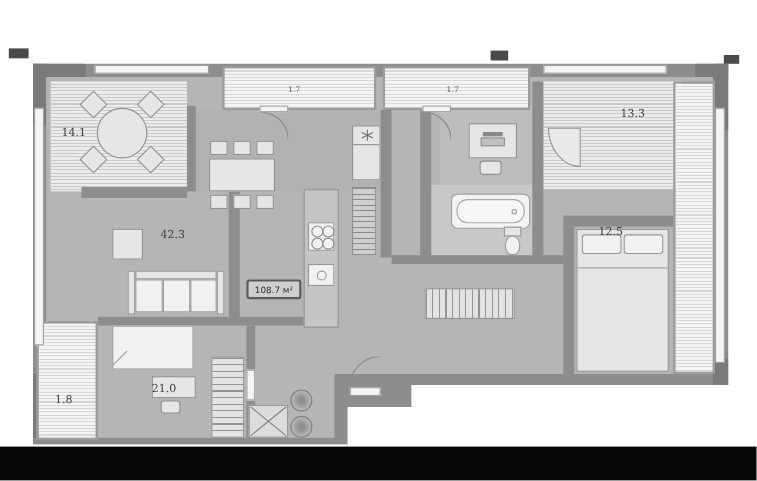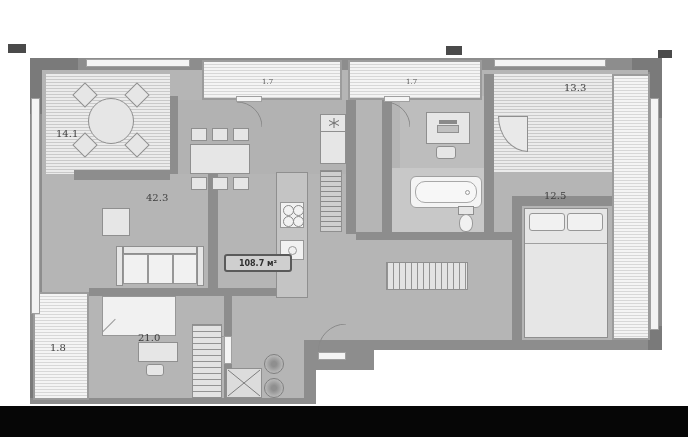--- a/index.html
+++ b/index.html
@@ -18,21 +18,21 @@
   .furn-light{background:#f1f1f1;border:1px solid #979797;}
   .white{background:#f4f4f4;border:1px solid #a0a0a0;}
   .counter{background:#c4c4c4;border:1px solid #8f8f8f;}
   .chair{transform:rotate(45deg);}
   .ticks-v{background-color:#e3e3e3;border:1px solid #8f8f8f;
            background-image:repeating-linear-gradient(90deg,#939393 0 1px,transparent 1px 6px);}
   .ticks-h{background-color:#e3e3e3;border:1px solid #8f8f8f;
            background-image:repeating-linear-gradient(180deg,#939393 0 1px,transparent 1px 6px);}
   .rungs{background-color:#cfcfcf;border:1px solid #8f8f8f;
          background-image:repeating-linear-gradient(180deg,#8a8a8a 0 1px,transparent 1px 5px);}
-  .label{font-family:"DejaVu Serif",serif;font-size:10px;color:#3e3e3e;white-space:nowrap;}
+  .label{font-family:"DejaVu Serif",serif;font-size:10px;color:#3e3e3e;white-space:nowrap;margin-top:16px;}
   .label-sm{font-family:"DejaVu Serif",serif;font-size:7px;color:#555;white-space:nowrap;}
   .chip{background:#cfcfcf;border:2px solid #5a5a5a;border-radius:3px;
         font-size:8px;color:#2f2f2f;display:flex;align-items:center;justify-content:center;
         font-family:"DejaVu Sans",sans-serif;}
   .burner{position:absolute;width:9px;height:9px;border-radius:50%;background:#f2f2f2;border:1px solid #8a8a8a;}
   .plant{border-radius:50%;background:radial-gradient(circle,#8f8f8f 20%,#bdbdbd 75%);border:1px solid #808080;}
   .mark{background:#4a4a4a;}
   .bottombar{background:#060606;}
   svg{display:block;}
 </style>
@@ -157,21 +157,21 @@
   <div class="abs white" style="left:410px;top:176px;width:72px;height:32px;border-radius:6px;">
     <div class="abs" style="left:4px;top:4px;width:62px;height:22px;border:1px solid #a8a8a8;border-radius:10px;background:#f7f7f7;"></div>
     <div class="abs" style="left:54px;top:13px;width:5px;height:5px;border:1px solid #9a9a9a;border-radius:50%;"></div>
   </div>
   <div class="abs" style="left:458px;top:206px;width:16px;height:26px;">
     <div class="abs furn" style="left:0;top:0;width:16px;height:9px;"></div>
     <div class="abs furn-light" style="left:1px;top:8px;width:14px;height:18px;border-radius:50% 50% 45% 45%;"></div>
   </div>
 
   <div class="abs ticks-v" style="left:386px;top:262px;width:82px;height:28px;"></div>
-  <div class="abs chip" style="left:224px;top:254px;width:68px;height:18px;font-weight:bold;">108.7 м²</div>
+  <div class="abs chip" style="left:224px;top:254px;width:50px;height:18px;">108.7 м²</div>
 
   <div class="abs furn" style="left:524px;top:208px;width:84px;height:130px;">
     <div class="abs furn-light" style="left:4px;top:4px;width:36px;height:18px;border-radius:3px;"></div>
     <div class="abs furn-light" style="left:42px;top:4px;width:36px;height:18px;border-radius:3px;"></div>
     <div class="abs" style="left:0;top:34px;width:82px;height:0;border-top:1px solid #a0a0a0;"></div>
   </div>
 
   <div class="abs furn-light" style="left:102px;top:296px;width:74px;height:40px;">
     <div class="abs" style="left:-3px;top:28px;width:18px;height:0;border-top:1px solid #9a9a9a;transform:rotate(-45deg);"></div>
   </div>
@@ -181,21 +181,21 @@
 
   <div class="abs" style="left:226px;top:368px;width:36px;height:30px;background:#dcdcdc;border:1px solid #8f8f8f;">
     <svg width="34" height="28">
         <line x1="1" y1="1" x2="33" y2="27" stroke="#7e7e7e" stroke-width="1"></line>
         <line x1="33" y1="1" x2="1" y2="27" stroke="#7e7e7e" stroke-width="1"></line>
       </svg>
   </div>
   <div class="abs plant" style="left:264px;top:354px;width:20px;height:20px;"></div>
   <div class="abs plant" style="left:264px;top:378px;width:20px;height:20px;"></div>
 
-  <div class="abs label" style="left:56px;top:128px;text-align:right;">14.1</div>
+  <div class="abs label" style="left:56px;top:100px;text-align:right;">14.1</div>
   <div class="abs label" style="left:146px;top:192px;">42.3</div>
   <div class="abs label" style="left:564px;top:82px;">13.3</div>
   <div class="abs label" style="left:544px;top:190px;">12.5</div>
   <div class="abs label" style="left:138px;top:332px;">21.0</div>
   <div class="abs label" style="left:50px;top:342px;">1.8</div>
   <div class="abs label-sm" style="left:262px;top:78px;">1.7</div>
   <div class="abs label-sm" style="left:406px;top:78px;">1.7</div>
 
   <div class="abs mark" style="left:8px;top:44px;width:18px;height:9px;"></div>
   <div class="abs mark" style="left:446px;top:46px;width:16px;height:9px;"></div>

